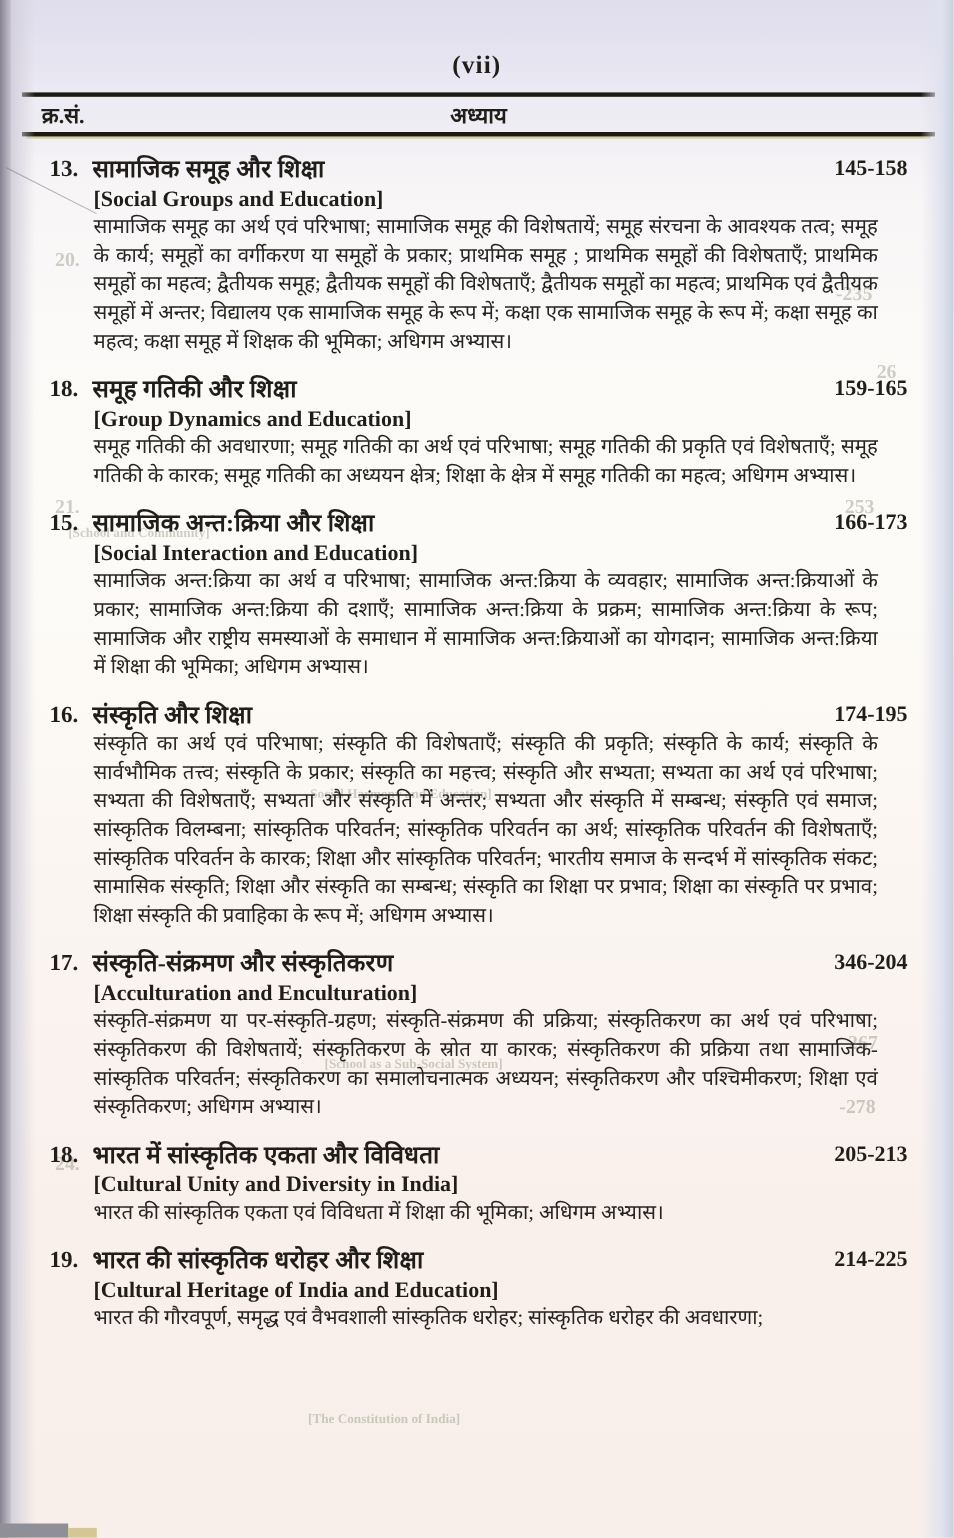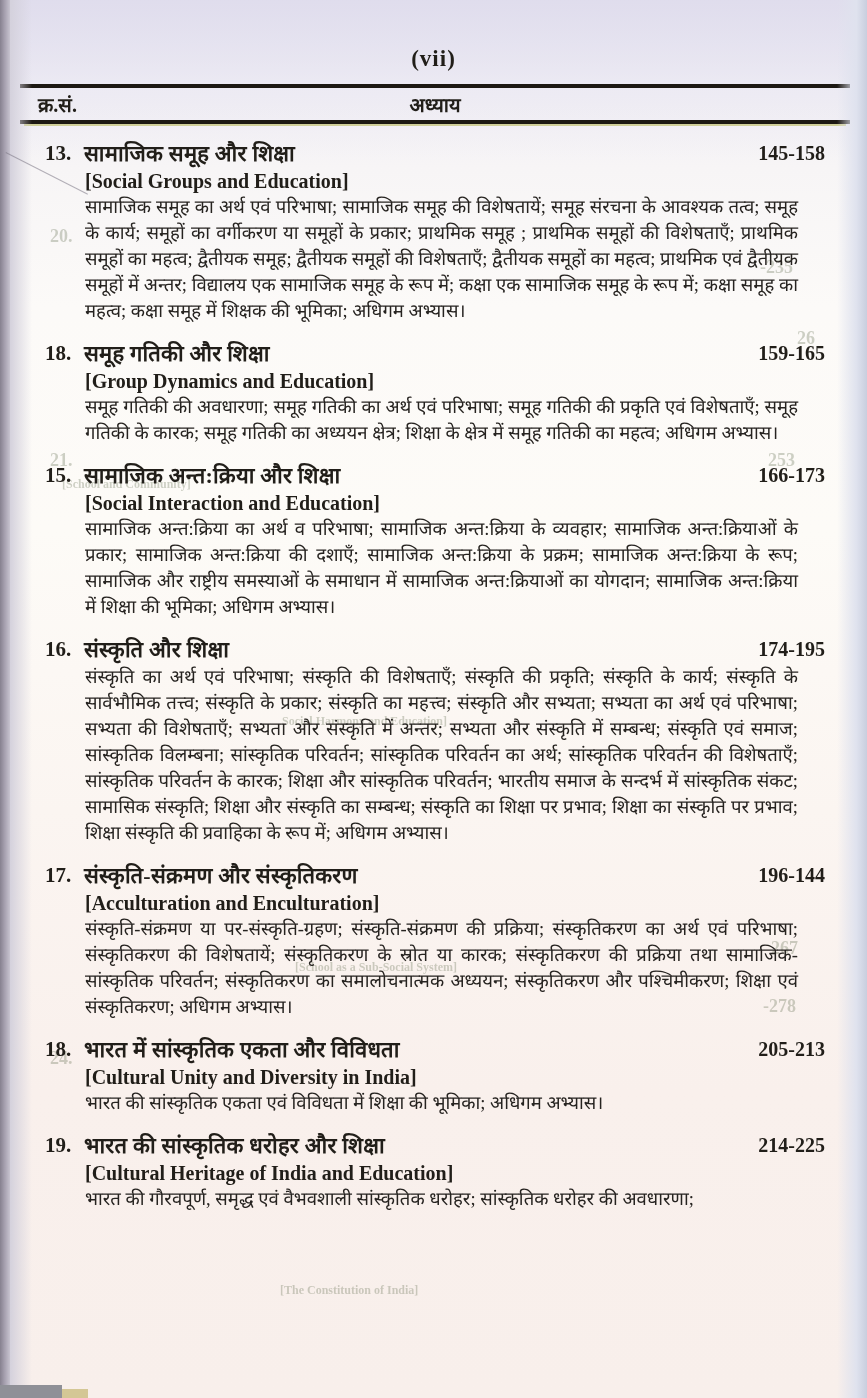--- a/index.html
+++ b/index.html
@@ -143,21 +143,21 @@
       <span class="ch-title">संस्कृति और शिक्षा</span>
       <span class="ch-pages">174-195</span>
     </div>
     <p class="ch-desc">संस्कृति का अर्थ एवं परिभाषा; संस्कृति की विशेषताएँ; संस्कृति की प्रकृति; संस्कृति के कार्य; संस्कृति के सार्वभौमिक तत्त्व; संस्कृति के प्रकार; संस्कृति का महत्त्व; संस्कृति और सभ्यता; सभ्यता का अर्थ एवं परिभाषा; सभ्यता की विशेषताएँ; सभ्यता और संस्कृति में अन्तर; सभ्यता और संस्कृति में सम्बन्ध; संस्कृति एवं समाज; सांस्कृतिक विलम्बना; सांस्कृतिक परिवर्तन; सांस्कृतिक परिवर्तन का अर्थ; सांस्कृतिक परिवर्तन की विशेषताएँ; सांस्कृतिक परिवर्तन के कारक; शिक्षा और सांस्कृतिक परिवर्तन; भारतीय समाज के सन्दर्भ में सांस्कृतिक संकट; सामासिक संस्कृति; शिक्षा और संस्कृति का सम्बन्ध; संस्कृति का शिक्षा पर प्रभाव; शिक्षा का संस्कृति पर प्रभाव; शिक्षा संस्कृति की प्रवाहिका के रूप में; अधिगम अभ्यास।</p>
   </section>
 
   <section class="chapter">
     <div class="ch-head">
       <span class="ch-num">17.</span>
       <span class="ch-title">संस्कृति-संक्रमण और संस्कृतिकरण</span>
-      <span class="ch-pages">196-144</span>
+      <span class="ch-pages">346-204</span>
     </div>
     <div class="ch-en">[Acculturation and Enculturation]</div>
     <p class="ch-desc">संस्कृति-संक्रमण या पर-संस्कृति-ग्रहण; संस्कृति-संक्रमण की प्रक्रिया; संस्कृतिकरण का अर्थ एवं परिभाषा; संस्कृतिकरण की विशेषतायें; संस्कृतिकरण के स्रोत या कारक; संस्कृतिकरण की प्रक्रिया तथा सामाजिक-सांस्कृतिक परिवर्तन; संस्कृतिकरण का समालोचनात्मक अध्ययन; संस्कृतिकरण और पश्चिमीकरण; शिक्षा एवं संस्कृतिकरण; अधिगम अभ्यास।</p>
   </section>
 
   <section class="chapter">
     <div class="ch-head">
       <span class="ch-num">18.</span>
       <span class="ch-title">भारत में सांस्कृतिक एकता और विविधता</span>
       <span class="ch-pages">205-213</span>

